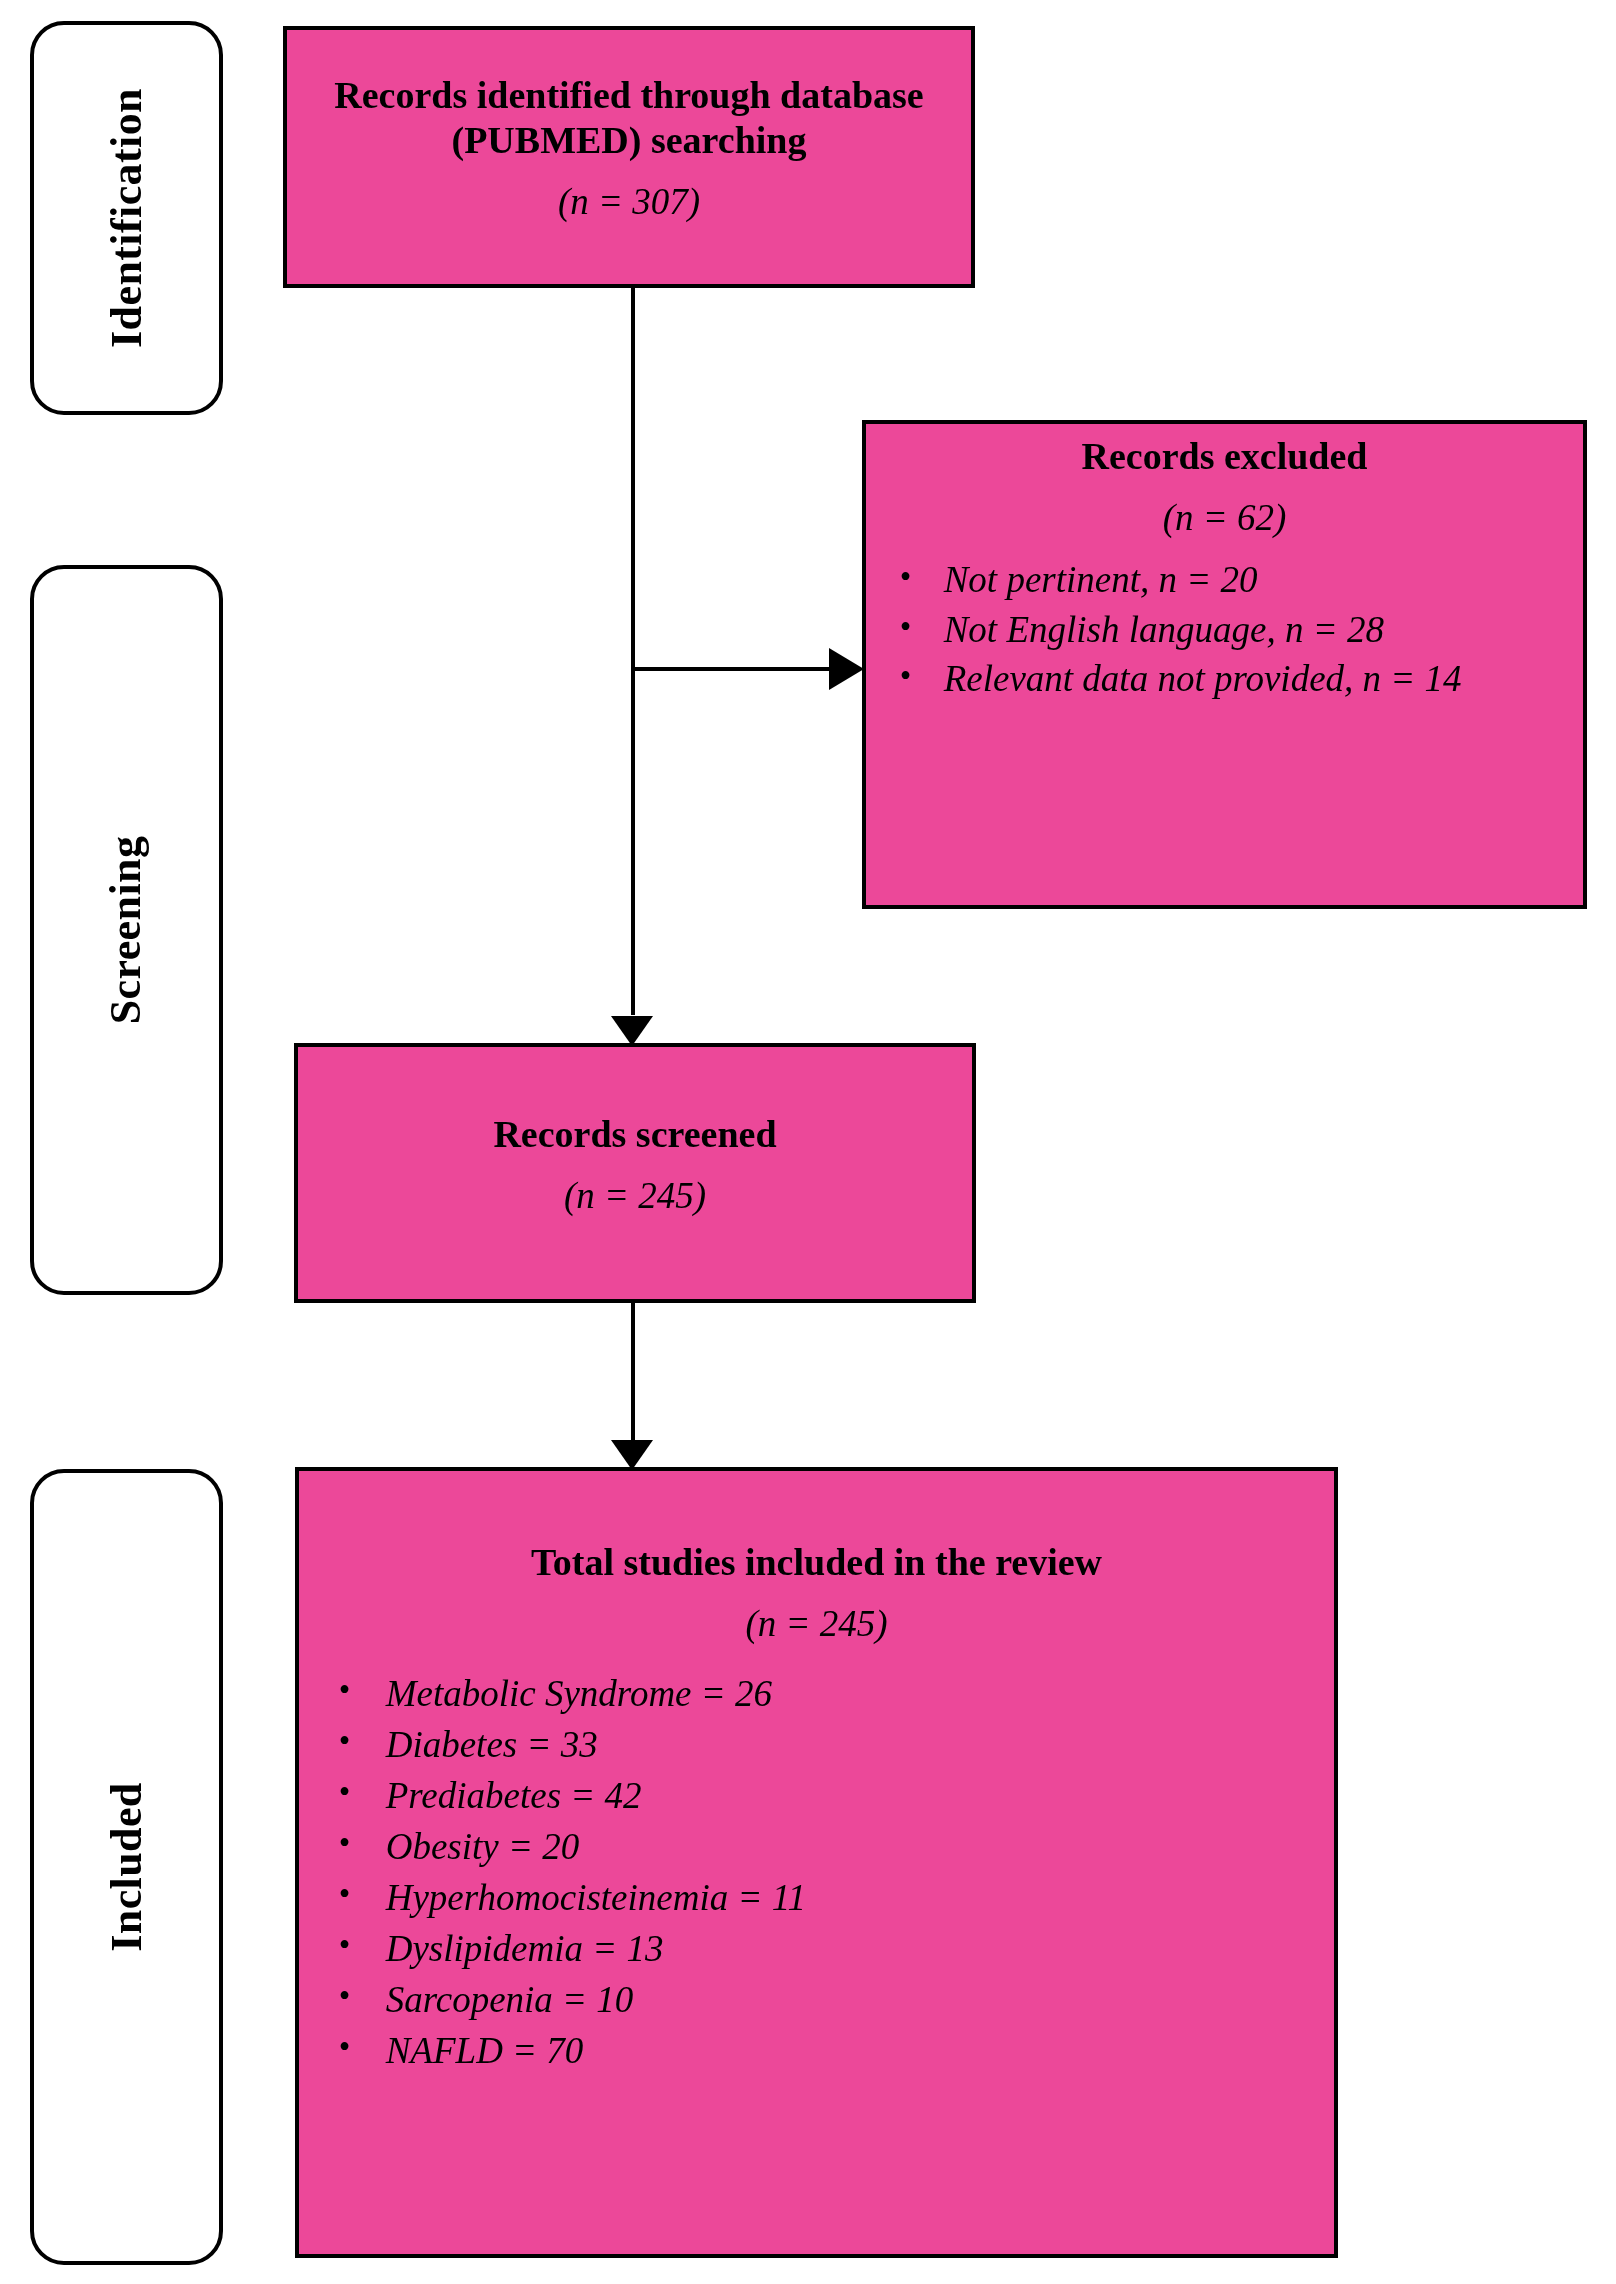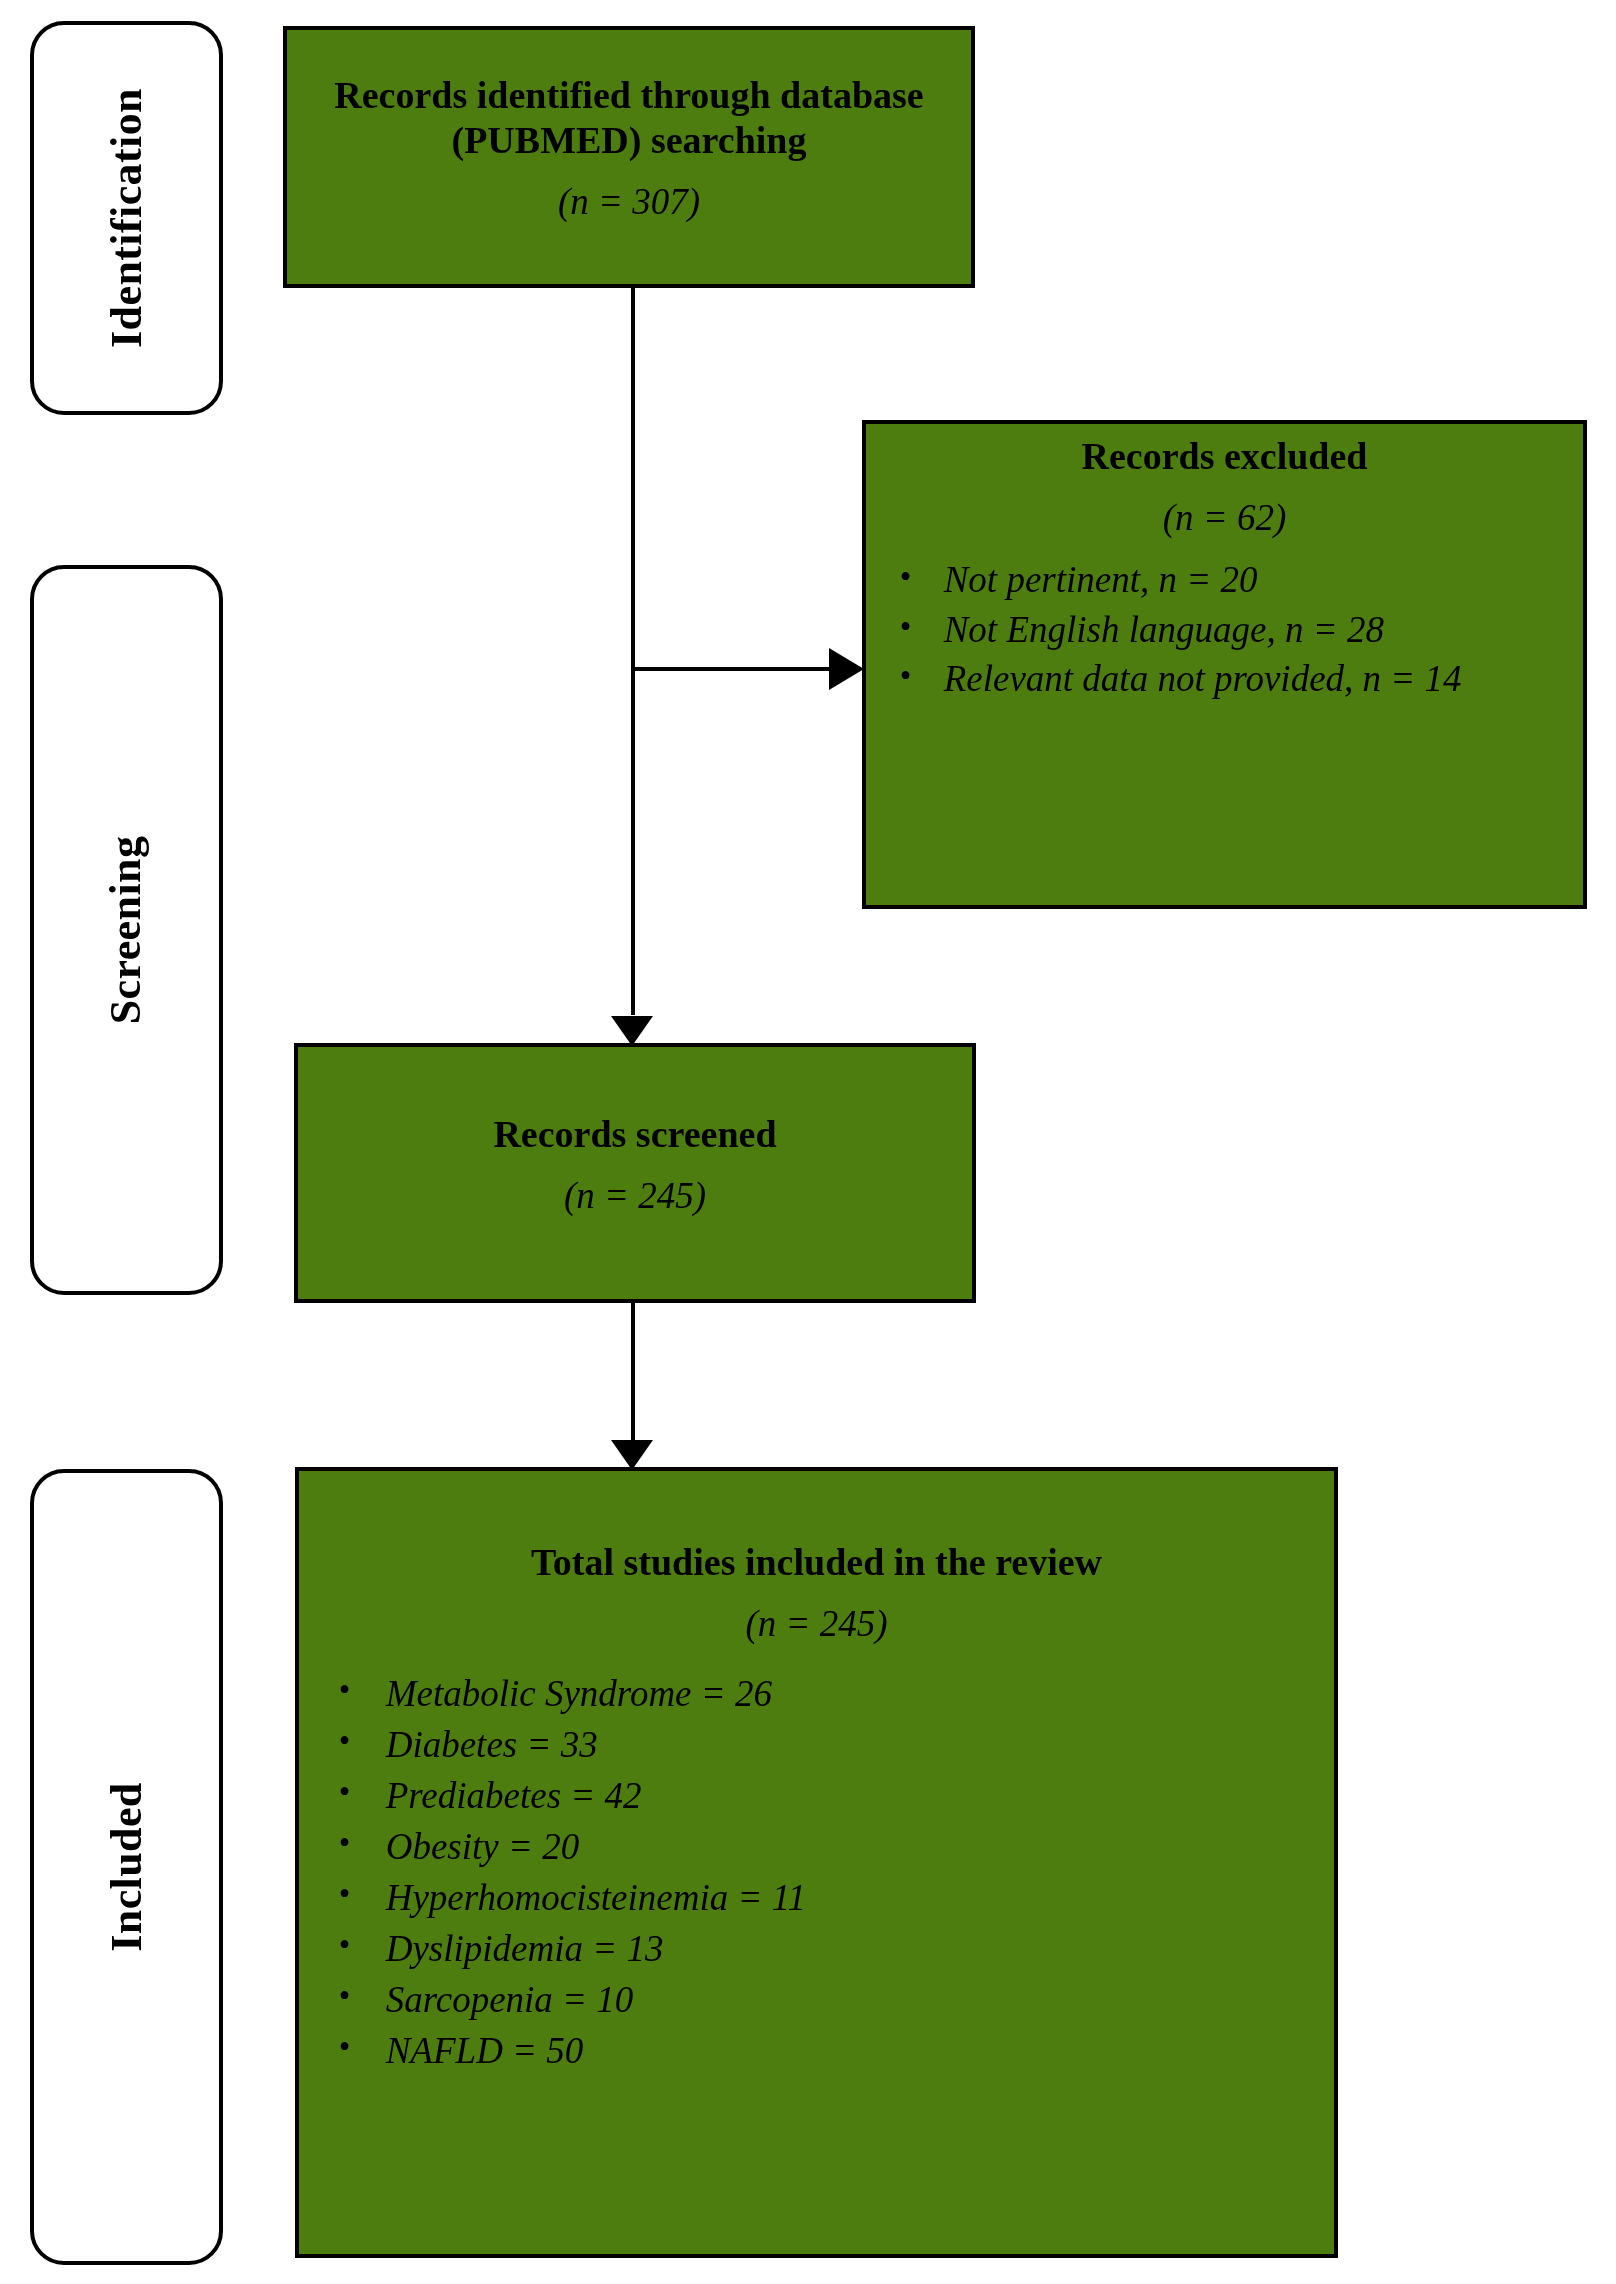--- a/index.html
+++ b/index.html
@@ -39,21 +39,21 @@
 
   #pill-identification { left: 30px;  top: 21px;   width: 193px; height: 394px; }
   #pill-screening      { left: 30px;  top: 565px;  width: 193px; height: 730px; }
   #pill-included       { left: 30px;  top: 1469px; width: 193px; height: 796px; }
 
   
   .flow-box {
     position: absolute;
     box-sizing: border-box;
     border: 4.2px solid #000000;
-    background: #4d7c0f;
+    background: #ec4899;
     padding: 10px 12.7px;
   }
 
   #box-identified { left: 283px;  top: 25.5px;   width: 692px;  height: 262px; }
   #box-excluded   { left: 862px; top: 420px;  width: 725px; height: 489px; }
   #box-screened   { left: 294px;  top: 1043px; width: 682px;  height: 260px; }
   #box-included   { left: 295px;  top: 1467px; width: 1043px; height: 791px; }
 
   .box-title {
     text-align: center;
@@ -195,21 +195,21 @@
       <p class="box-title">Total studies included in the review</p>
       <p class="box-count">(n = 245)</p>
       <ul class="reason-list">
         <li>Metabolic Syndrome = 26</li>
         <li>Diabetes = 33</li>
         <li>Prediabetes = 42</li>
         <li>Obesity = 20</li>
         <li>Hyperhomocisteinemia = 11</li>
         <li>Dyslipidemia = 13</li>
         <li>Sarcopenia = 10</li>
-        <li>NAFLD = 50</li>
+        <li>NAFLD = 70</li>
       </ul>
     </div>
   </div>
 
   <div class="vline" id="vline-top"></div>
   <div class="arrow-down" id="arrow-screened"></div>
 
   <div class="hline" id="hline-excl"></div>
   <div class="arrow-right" id="arrow-excluded"></div>
 

